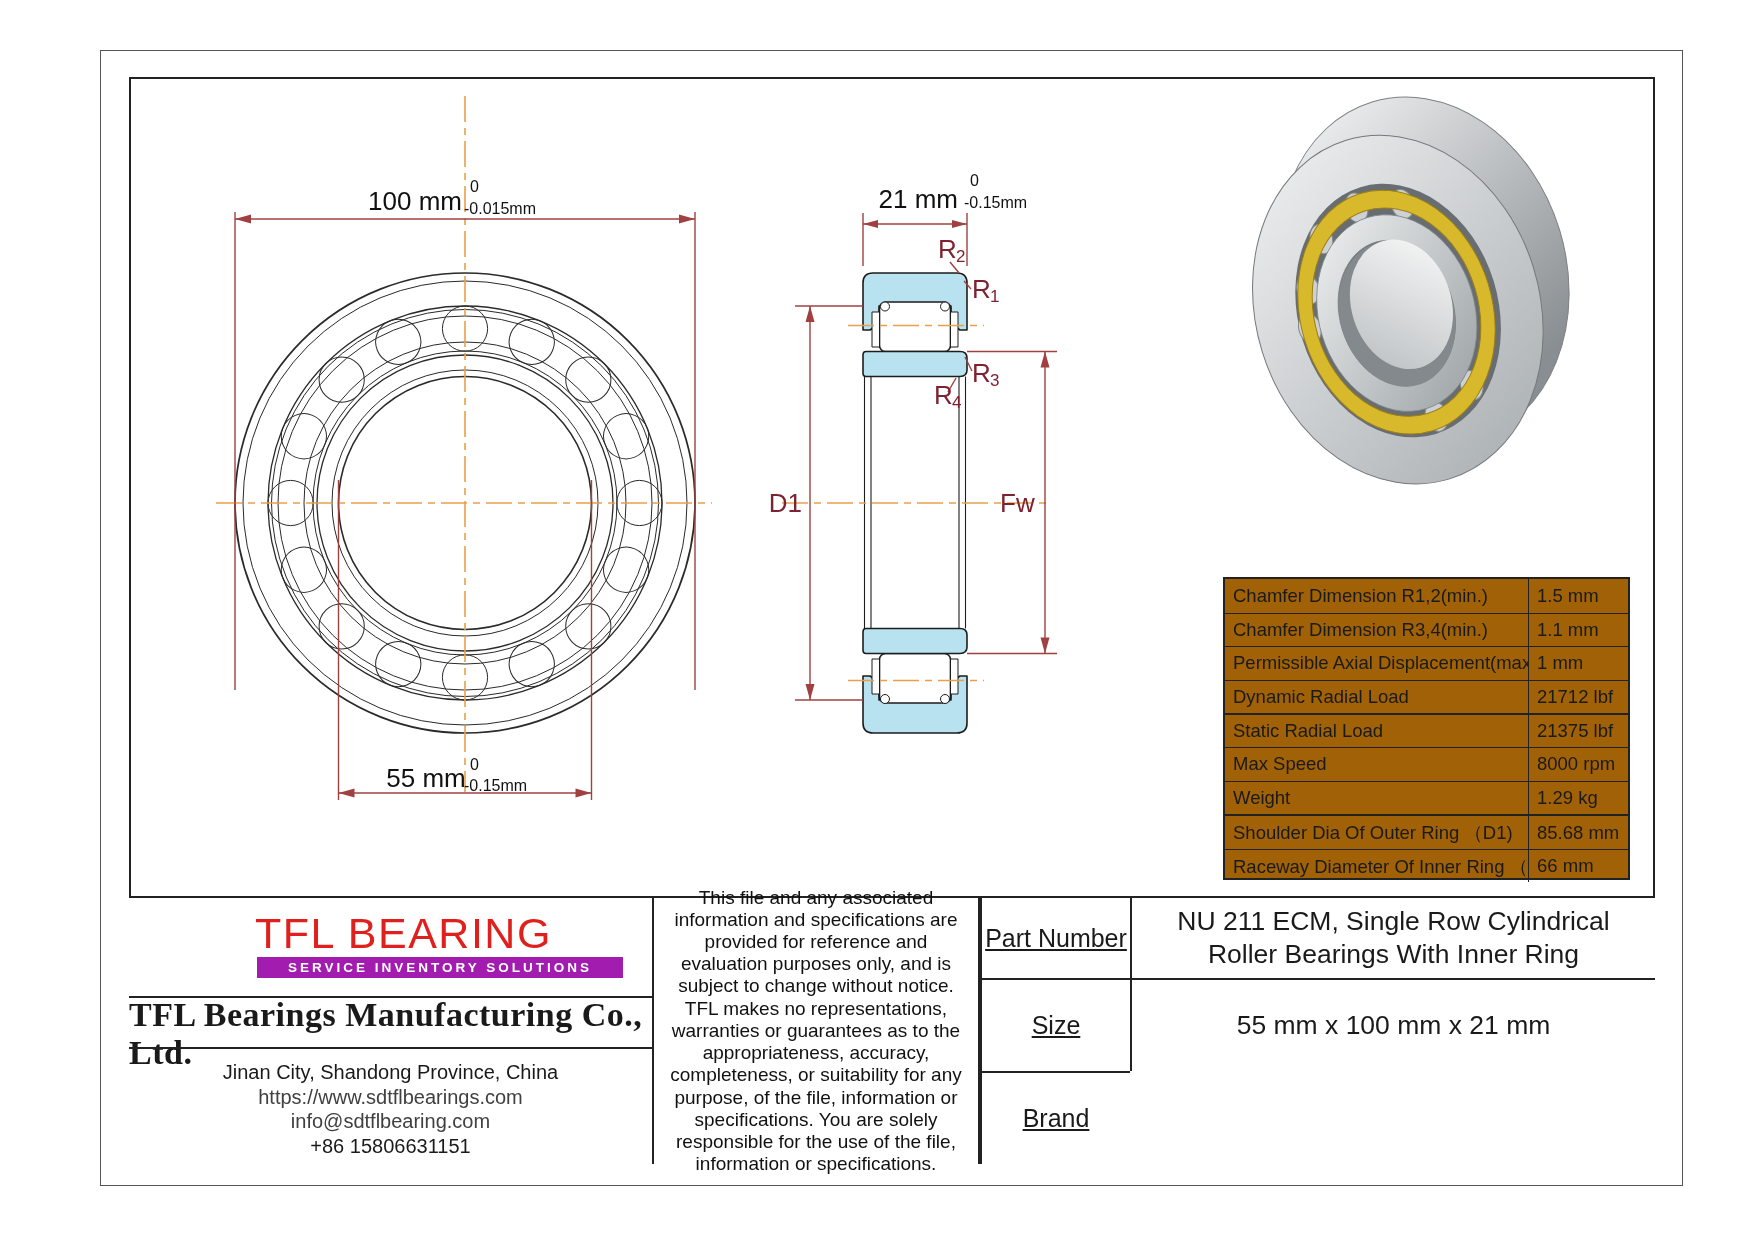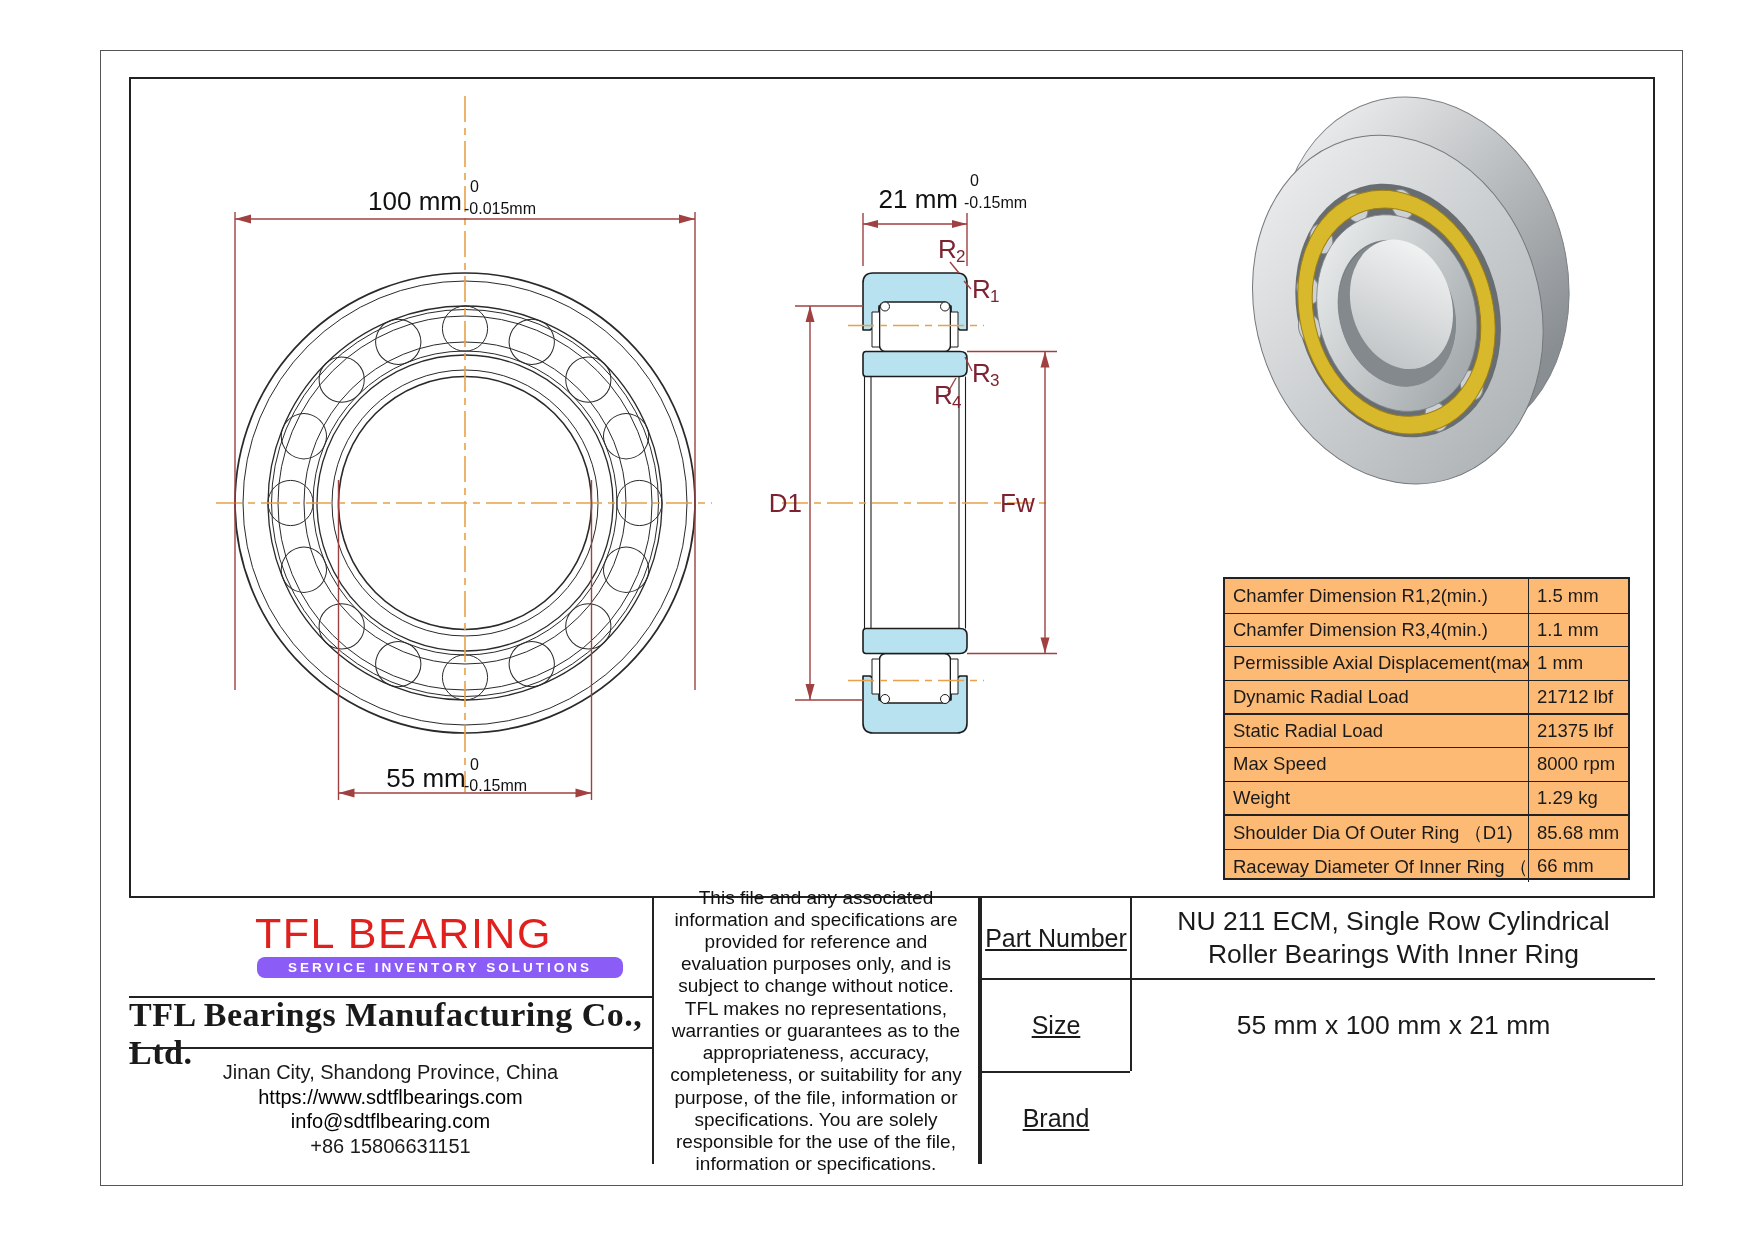--- a/index.html
+++ b/index.html
@@ -6,44 +6,44 @@
   body{width:1755px;height:1240px;position:relative;overflow:hidden;
        font-family:"Liberation Sans",sans-serif;color:#1a1a1a;}
   .abs{position:absolute;box-sizing:border-box;}
   
   #outer-frame{left:100px;top:50px;width:1583px;height:1136px;border:1.5px solid #555;}
   #inner-frame{left:129px;top:77px;width:1526px;height:1085px;border:2px solid #222;}
   
   #drawing{left:0;top:0;width:1755px;height:1240px;}
   
   #spec-table{left:1223px;top:577px;width:407px;height:303px;border:2px solid #222;
-              display:grid;grid-template-rows:repeat(7,33.6px) 35px 33.2px;background:#fdba74;}
+              display:grid;grid-template-rows:repeat(7,33.6px) 35px 33.2px;background:#a16207;}
   .spec-row{display:grid;grid-template-columns:304px 1fr;border-top:1.2px solid #222;}
   .spec-row:first-child{border-top:none;}
   .spec-row.thick{border-top:2.5px solid #222;}
   .spec-cell{display:flex;align-items:center;font-size:18.5px;padding:0 0 0 8px;overflow:hidden;white-space:nowrap;}
   .spec-cell.lbl{border-right:1.2px solid #222;}
   
   #title-block{left:129px;top:896px;width:1526px;height:266px;border-top:2px solid #222;background:#fff;}
   .tb-col{position:absolute;top:0;height:266px;box-sizing:border-box;}
   #tb-col-disclaimer{left:523px;width:328px;border-left:2px solid #222;border-right:2px solid #222;
       display:flex;align-items:center;justify-content:center;}
   #disclaimer-text{width:302px;text-align:center;font-size:19px;line-height:1.17;color:#111;}
   #tb-col-left{left:0;width:523px;}
   .tb-row-line{position:absolute;left:0;width:523px;border-top:2px solid #222;}
   #company-name{position:absolute;left:0;top:112px;width:523px;height:47px;display:flex;
       align-items:center;justify-content:center;font-size:34px;font-weight:600;letter-spacing:.5px;font-family:Liberation Serif, serif;}
   #contact-block{position:absolute;left:0;top:151px;width:523px;text-align:center;
       font-size:20px;line-height:24.5px;padding-top:11px;}
-  .link{color:#000000;}
+  .link{color:#404040;}
   #brand-wordmark{position:absolute;left:126px;top:11px;width:380px;font-size:43px;font-weight:400;
       letter-spacing:1.5px;color:#e0201c;white-space:nowrap;}
-  #brand-banner{position:absolute;left:128px;top:59px;width:366px;height:21px;background:#8b5cf6;
+  #brand-banner{position:absolute;left:128px;top:59px;width:366px;height:21px;background:#a21caf;
       color:#fff;font-size:13.5px;font-weight:700;letter-spacing:3px;display:flex;align-items:center;
-      justify-content:center;white-space:nowrap;border-radius:8px;}
+      justify-content:center;white-space:nowrap;}
   #tb-fields{left:851px;width:675px;display:grid;grid-template-columns:150px 525px;
       grid-template-rows:80px 93px 93px;}
   .fld-lbl{border-left:2px solid #222;border-top:2px solid #222;display:flex;align-items:center;
       justify-content:center;font-size:25px;text-align:center;text-decoration:underline;}
   .fld-val{border-left:2px solid #222;border-top:2px solid #222;display:flex;align-items:center;
       justify-content:center;font-size:26.5px;text-align:center;padding:0 20px;line-height:1.25;}
   .row0{border-top:none !important;}
   text{font-family:"Liberation Sans",sans-serif;}
   .dimtxt{fill:#111;font-size:26px;}
   .toltxt{fill:#111;font-size:16px;}

